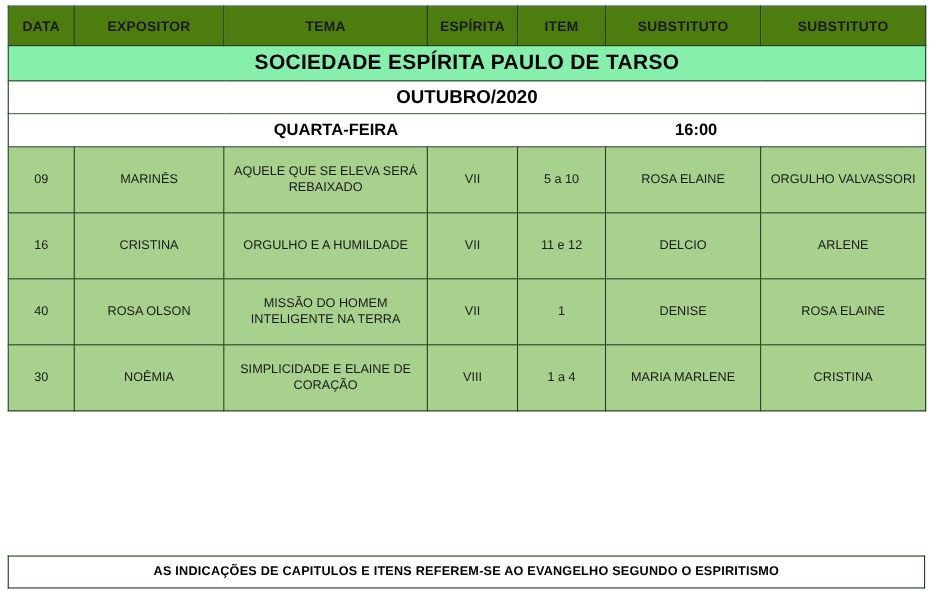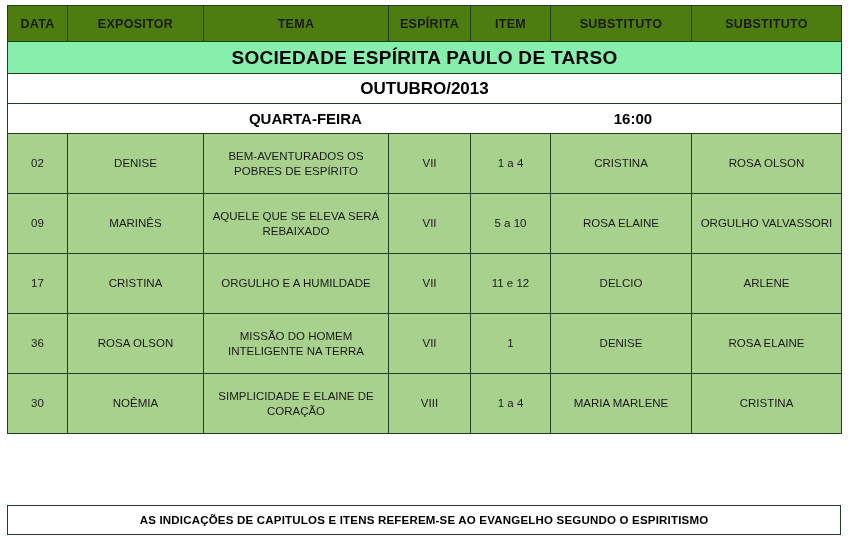--- a/index.html
+++ b/index.html
@@ -127,21 +127,21 @@
       <col class="col-capitulo">
       <col class="col-item">
       <col class="col-substituto">
       <col class="col-coordenador">
     </colgroup>
     <tbody>
       <tr class="title-row">
         <td colspan="7">SOCIEDADE ESPÍRITA PAULO DE TARSO</td>
       </tr>
       <tr class="month-row">
-        <td colspan="7">OUTUBRO/2013</td>
+        <td colspan="7">OUTUBRO/2020</td>
       </tr>
       <tr class="day-row">
         <td colspan="7">
           <div class="day-inner">
             <span class="day-name">QUARTA-FEIRA</span>
             <span class="day-time">16:00</span>
           </div>
         </td>
       </tr>
     </tbody>
@@ -151,48 +151,39 @@
         <th>EXPOSITOR</th>
         <th>TEMA</th>
         <th>ESPÍRITA</th>
         <th>ITEM</th>
         <th>SUBSTITUTO</th>
         <th>SUBSTITUTO</th>
       </tr>
     </thead>
     <tbody class="body">
       <tr>
-        <td>02</td>
-        <td>DENISE</td>
-        <td>BEM-AVENTURADOS OS POBRES DE ESPÍRITO</td>
-        <td>VII</td>
-        <td>1 a 4</td>
-        <td>CRISTINA</td>
-        <td>ROSA OLSON</td>
-      </tr>
-      <tr>
         <td>09</td>
         <td>MARINÊS</td>
         <td>AQUELE QUE SE ELEVA SERÁ REBAIXADO</td>
         <td>VII</td>
         <td>5 a 10</td>
         <td>ROSA ELAINE</td>
         <td>ORGULHO VALVASSORI</td>
       </tr>
       <tr>
-        <td>17</td>
+        <td>16</td>
         <td>CRISTINA</td>
         <td>ORGULHO E A HUMILDADE</td>
         <td>VII</td>
         <td>11 e 12</td>
         <td>DELCIO</td>
         <td>ARLENE</td>
       </tr>
       <tr>
-        <td>36</td>
+        <td>40</td>
         <td>ROSA OLSON</td>
         <td>MISSÃO DO HOMEM INTELIGENTE NA TERRA</td>
         <td>VII</td>
         <td>1</td>
         <td>DENISE</td>
         <td>ROSA ELAINE</td>
       </tr>
       <tr>
         <td>30</td>
         <td>NOÊMIA</td>

